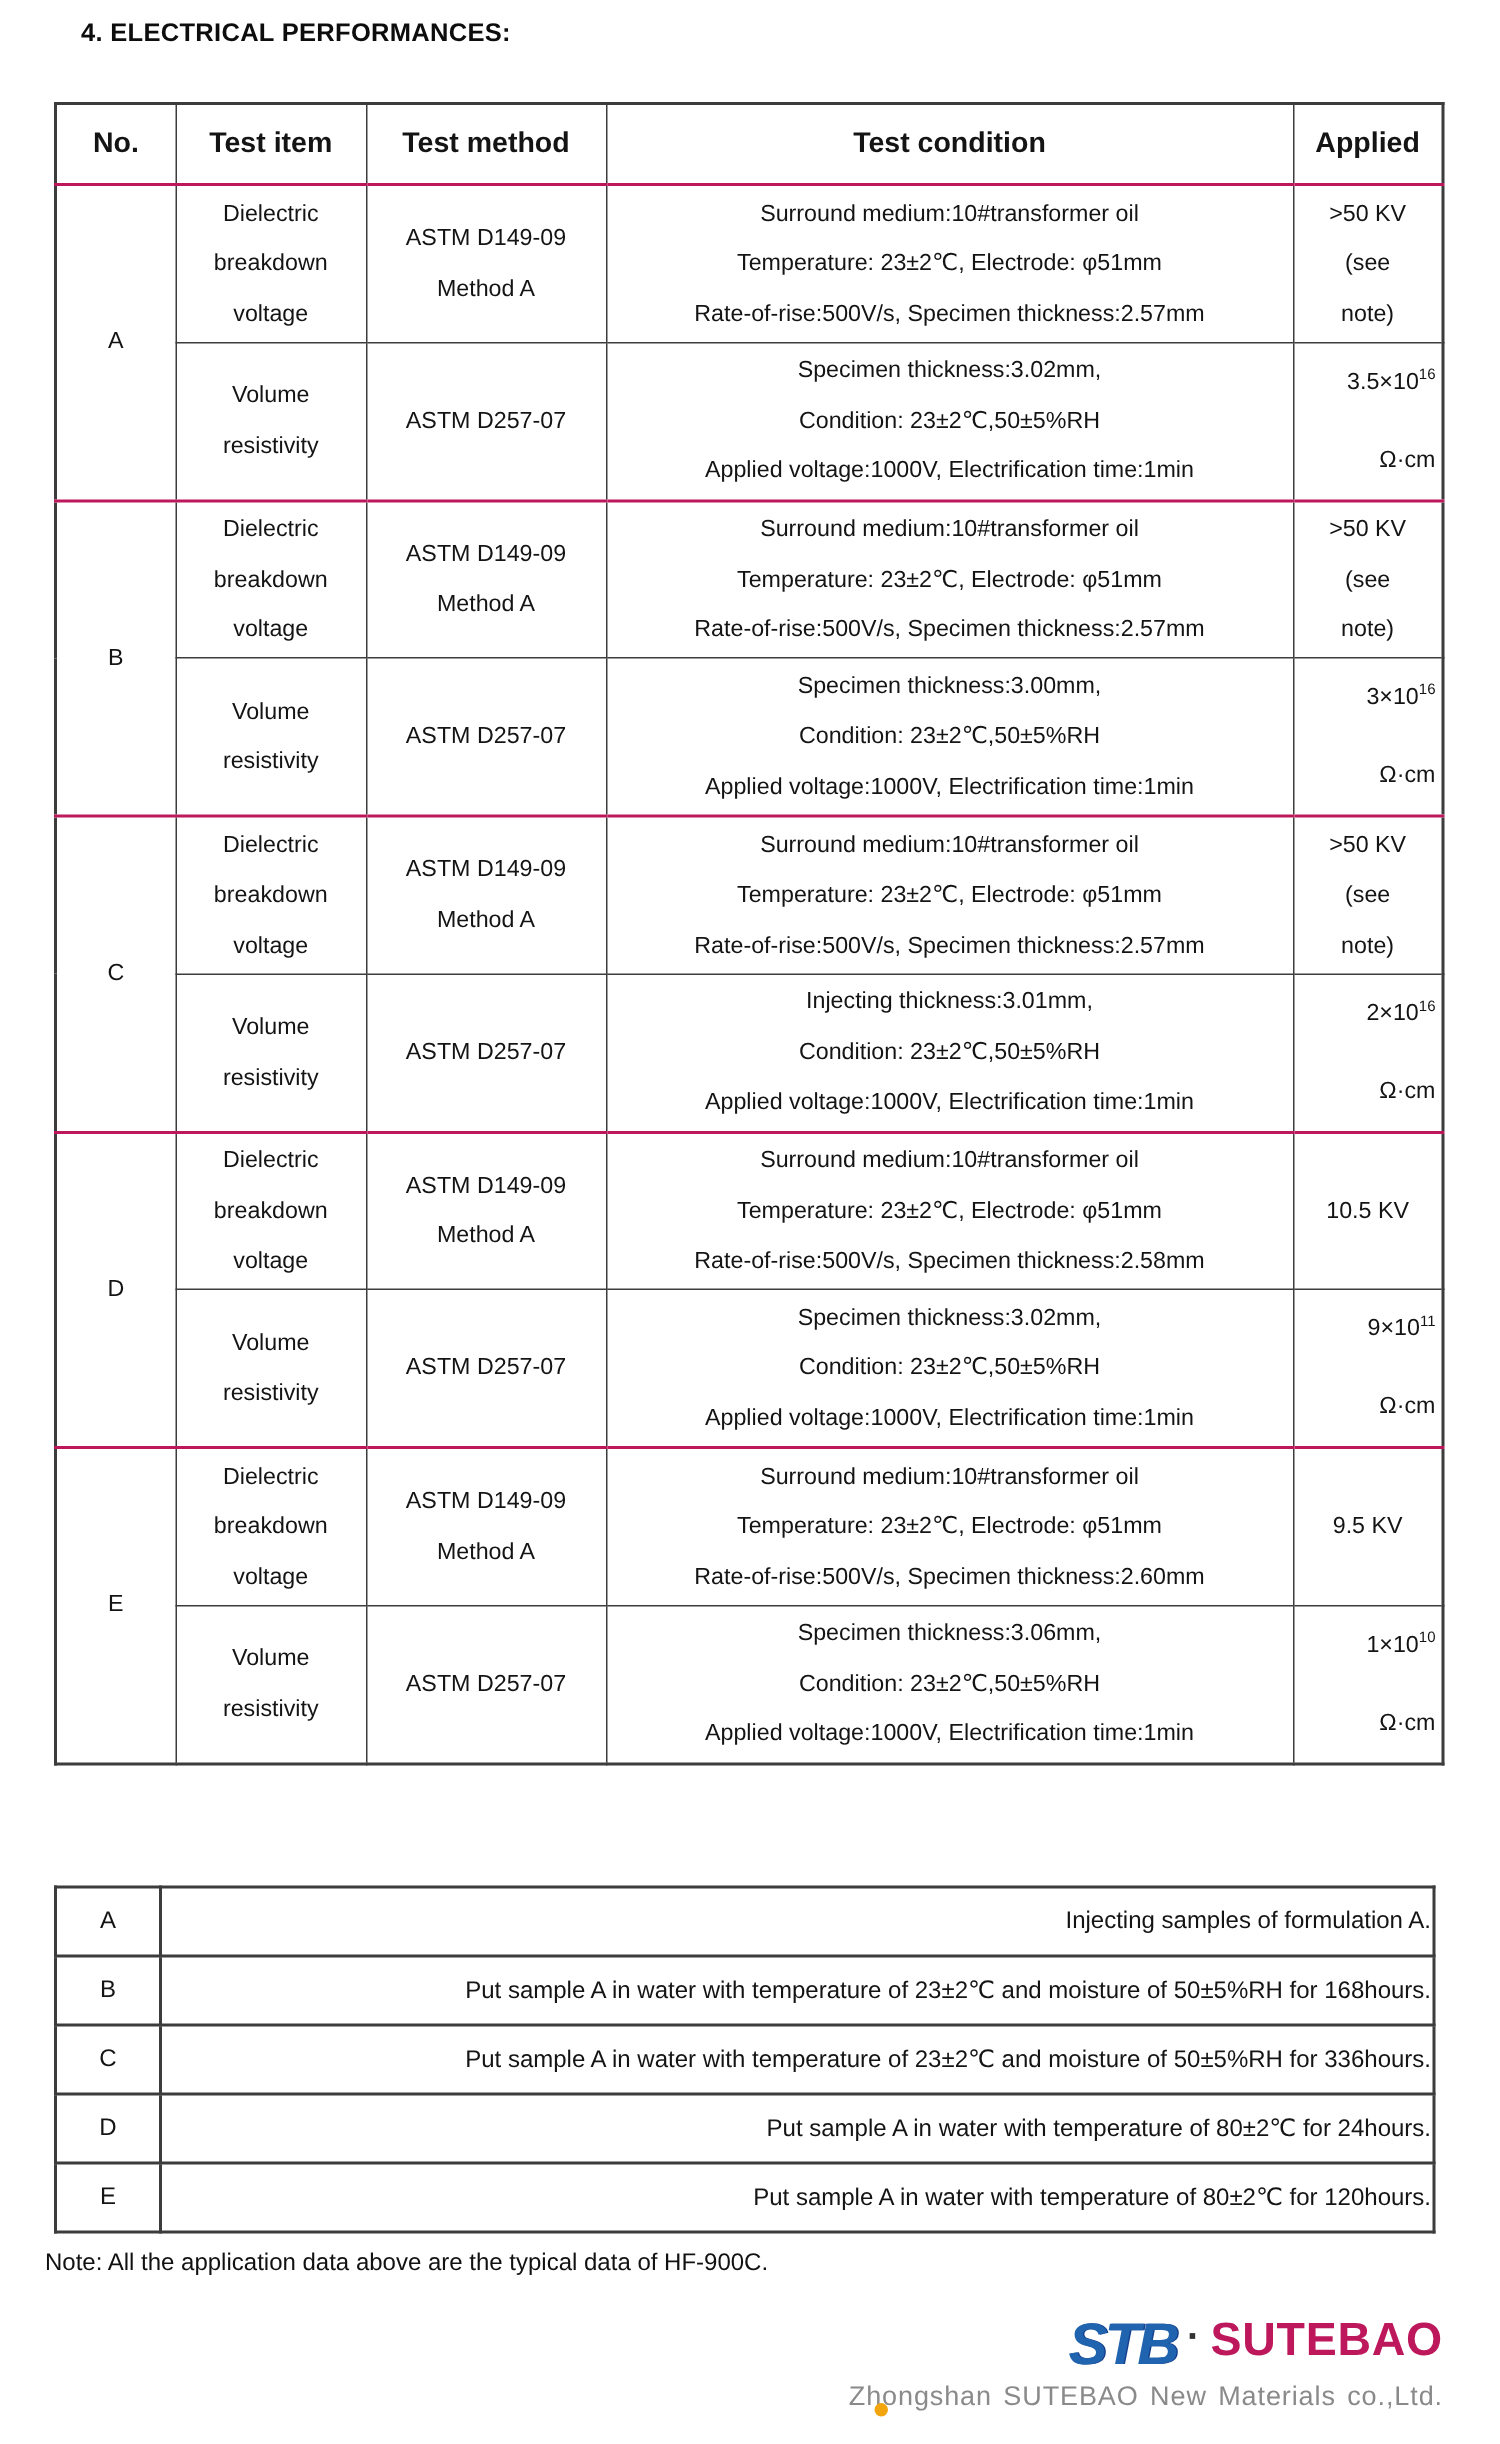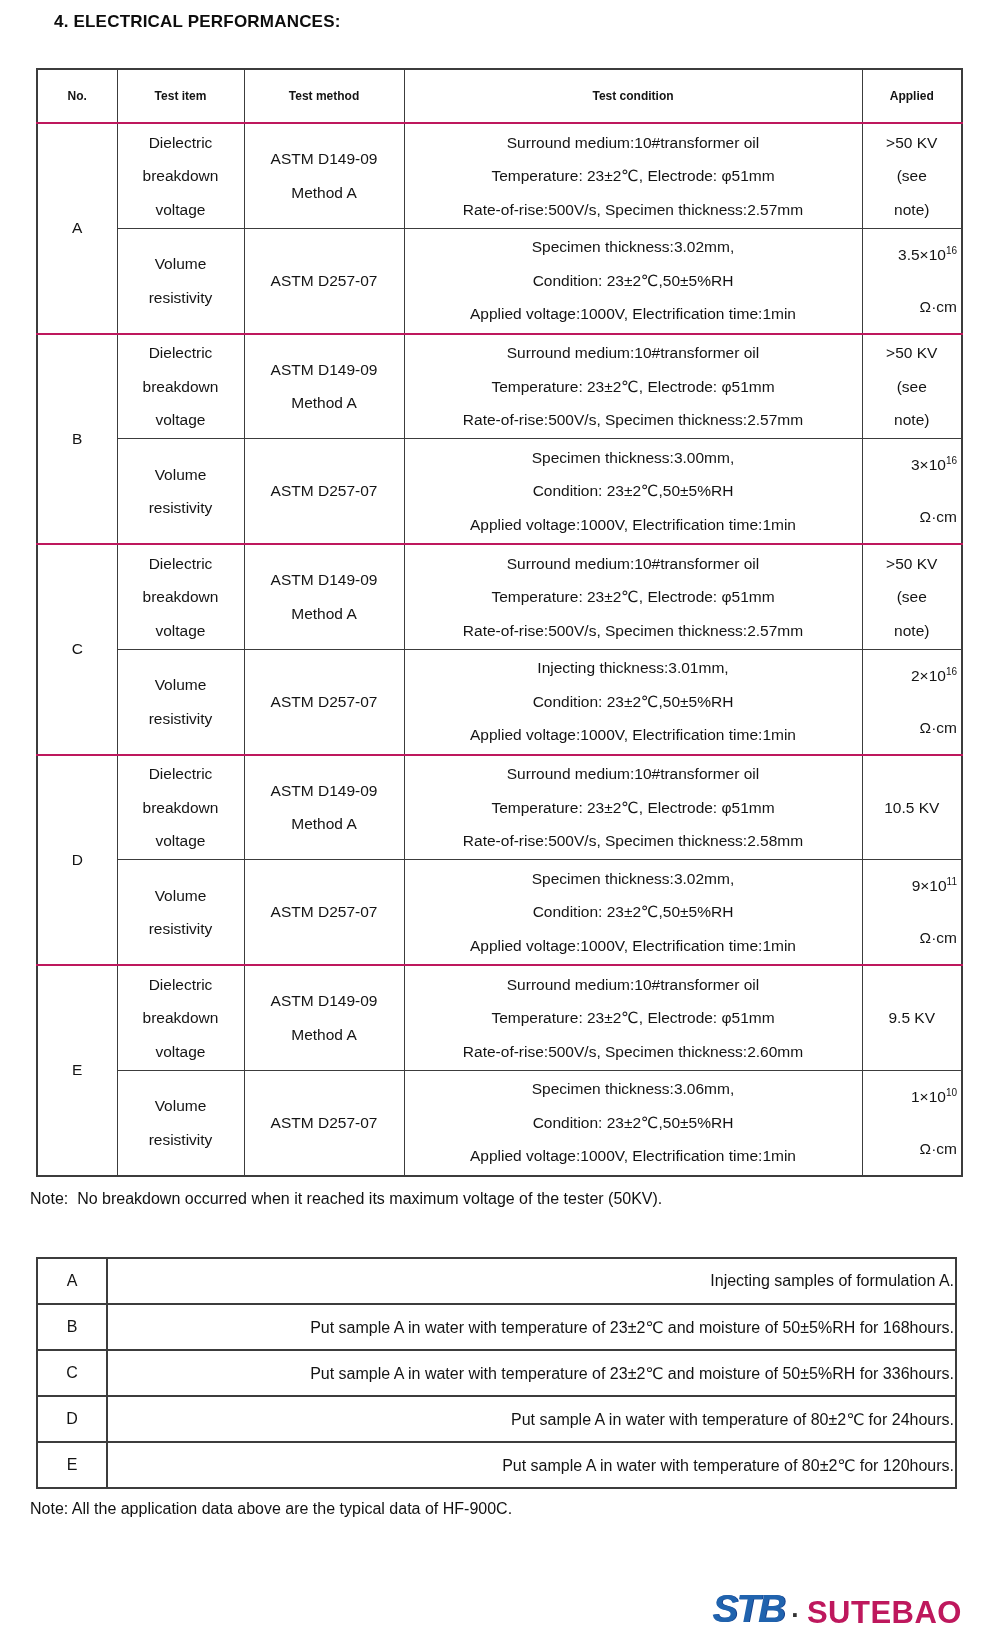--- a/index.html
+++ b/index.html
@@ -24,21 +24,21 @@
     border:2px solid #3c3c3c;
   }
   table.perf th,table.perf td{
     border:1px solid #3c3c3c;
     padding:0 4px;
     text-align:center;vertical-align:middle;
     font-size:15.5px;color:#141414;
     overflow:hidden;
   }
   table.perf thead tr{height:54px;}
-  table.perf th{font-size:12px;font-weight:bold;}
+  table.perf th{font-size:19px;font-weight:bold;}
   table.perf tbody tr{height:105px;}
   table.perf tr.group-start td{border-top:2px solid #be185d;}
   .line{line-height:33.5px;}
   td.two-line .line{line-height:52px;text-align:right;}
   sup{font-size:10px;line-height:0;vertical-align:super;}
   
   .note{
     position:absolute;left:30px;
     font-size:16px;color:#111111;white-space:pre-wrap;
   }
@@ -56,23 +56,22 @@
   }
   table.samples tr{height:46px;}
   td.sample-letter{text-align:center;}
   td.sample-desc{text-align:right;padding-left:10px;}
   
   .logo{
     position:absolute;right:38px;top:1544px;
     text-align:center;
   }
   .logo-row{
-    display:flex;align-items:flex-end;justify-content:flex-end;
+    display:flex;align-items:flex-start;justify-content:flex-end;
     gap:7px;
-    margin-top:45px;
   }
   .logo-mark{
     position:relative;
     font-size:39px;font-weight:800;font-style:italic;
     letter-spacing:-2px;
     color:#2063ae;
     text-shadow:1px 0 0 #16418e;
     line-height:1;
   }
   .logo-mark-dot{
@@ -311,21 +310,20 @@
             <div class="line">Applied voltage:1000V,  Electrification time:1min</div>
           </td>
           <td class="two-line">
             <div class="line">1×10<sup>10</sup></div>
             <div class="line">Ω·cm</div>
           </td>
         </tr>
       </tbody>
   </table>
 
-  <div class="note note1">Note:  No breakdown occurred when it reached its maximum voltage of the tester (50KV).</div>
 
   <table class="samples">
     <tbody>
         <tr>
           <td class="sample-letter" style="width: 66px;">A</td>
           <td class="sample-desc">Injecting samples of formulation A.</td>
         </tr>
         <tr>
           <td class="sample-letter" style="width: 66px;">B</td>
           <td class="sample-desc">Put sample A in water with temperature of 23±2℃ and moisture of 50±5%RH for 168hours.</td>

